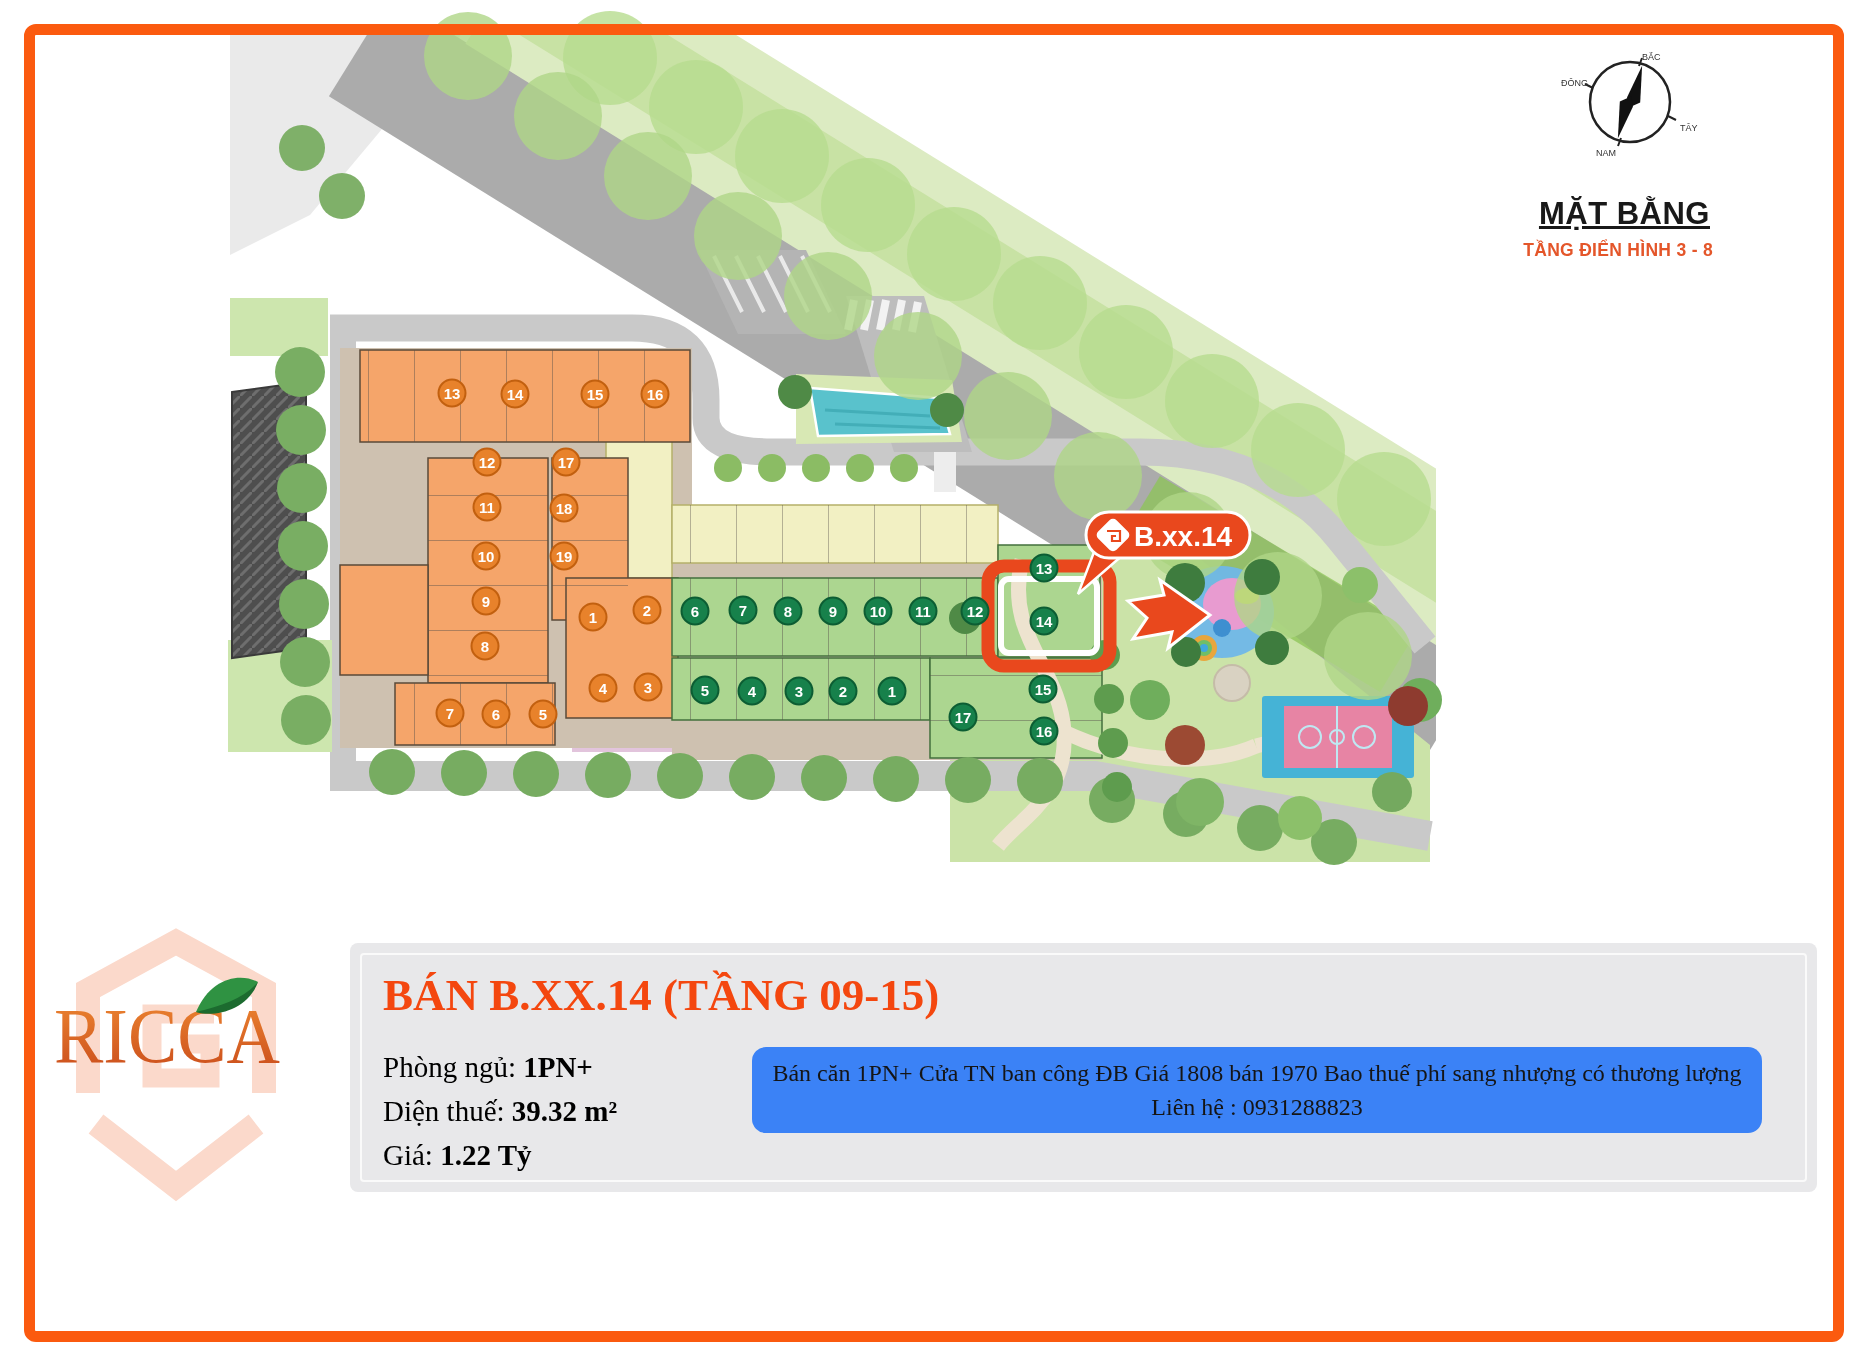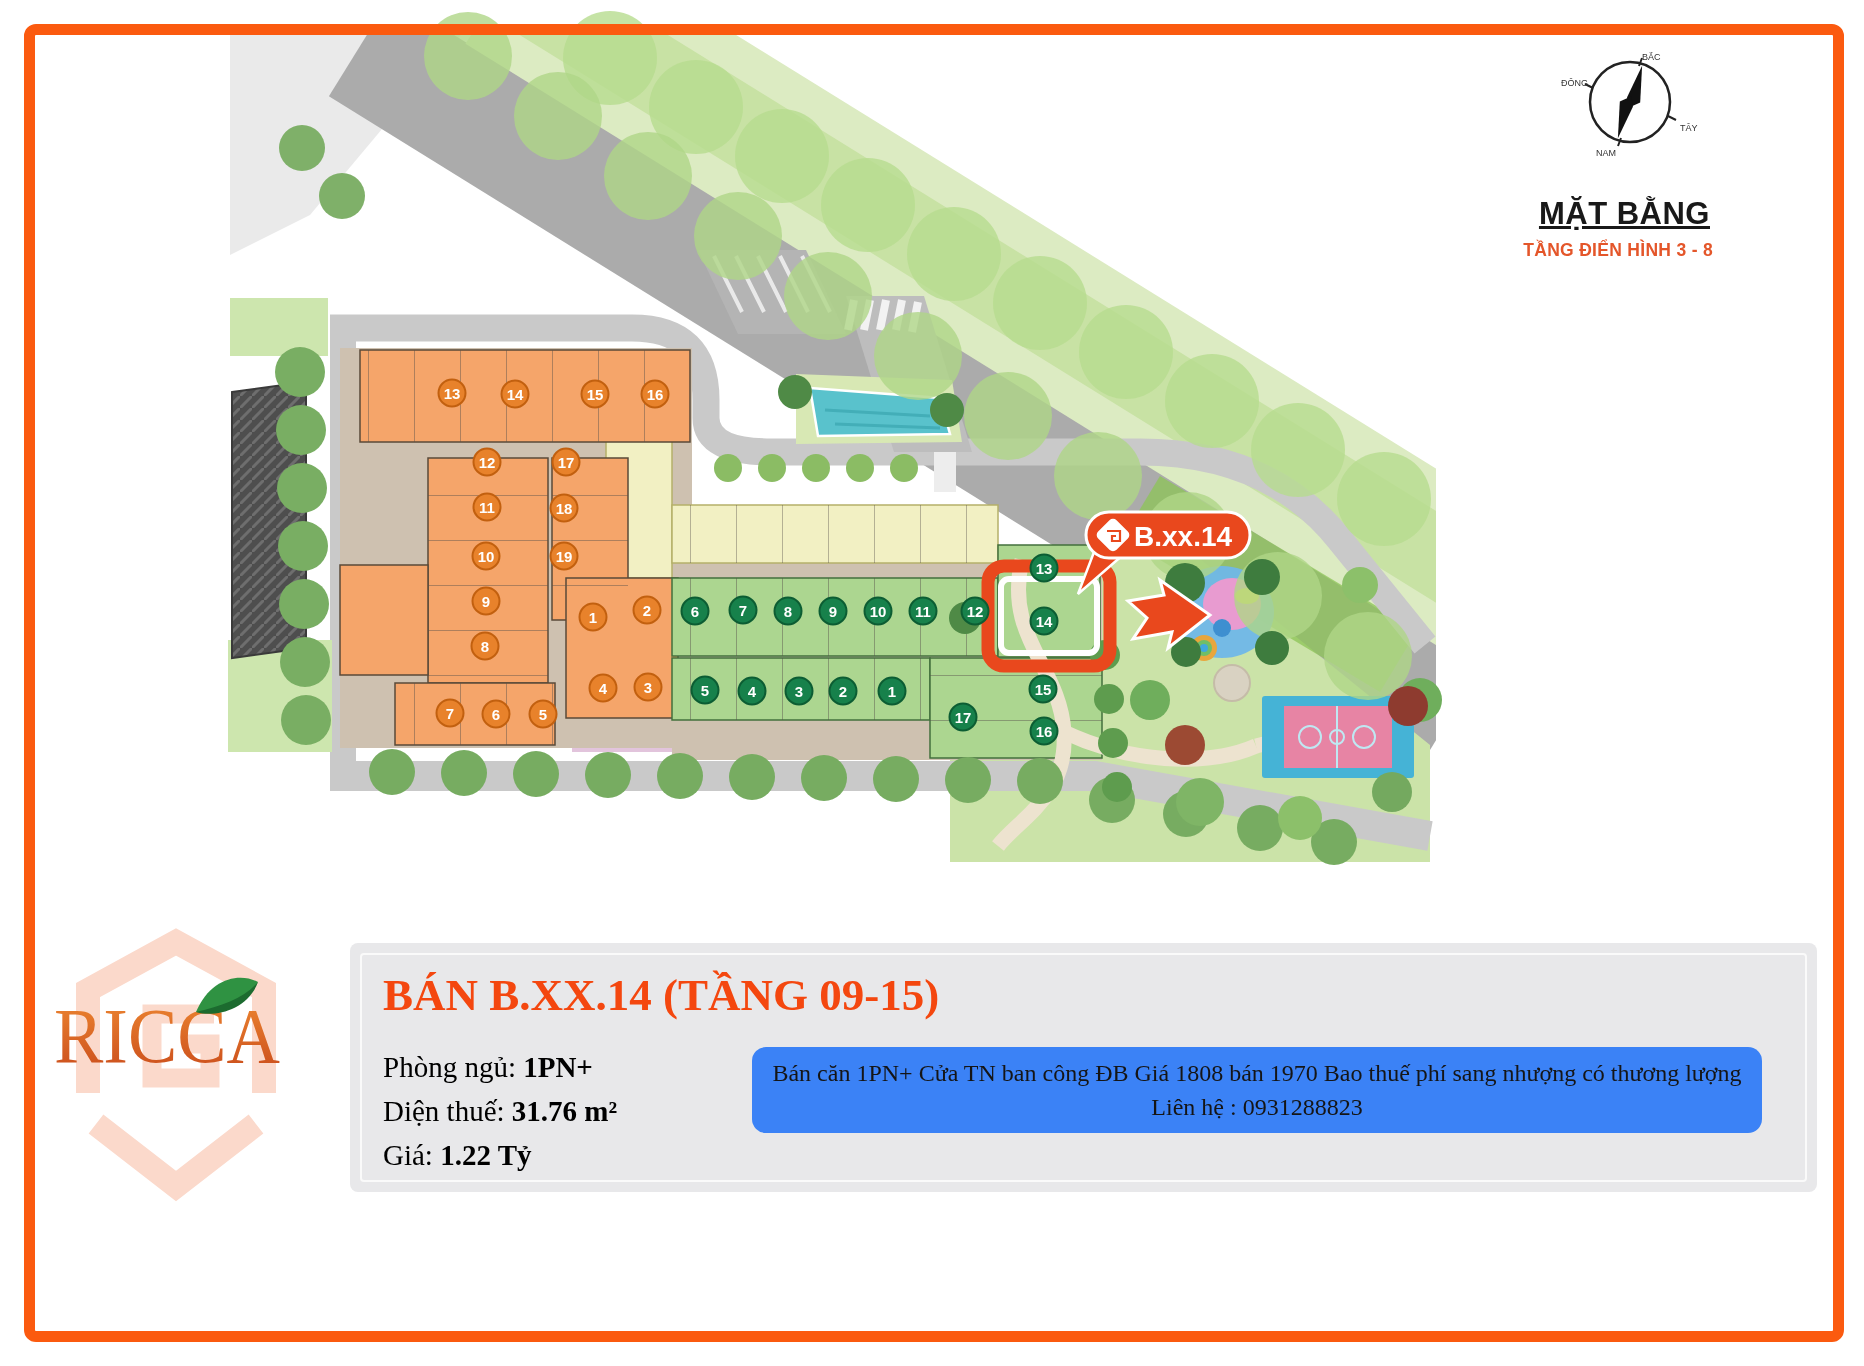--- a/index.html
+++ b/index.html
@@ -400,20 +400,20 @@
   </svg>
 
   <div class="plan-title">MẶT BẰNG</div>
   <div class="plan-subtitle">TẦNG ĐIỂN HÌNH 3 - 8</div>
 
   <div class="panel">
     <div class="panel-inner"></div>
     <h1 class="l-title">BÁN B.XX.14 (TẦNG 09-15)</h1>
     <div class="specs">
       <div><span>Phòng ngủ:</span>&nbsp;<b>1PN+</b></div>
-      <div><span>Diện thuế:</span>&nbsp;<b>31.76 m²</b></div>
+      <div><span>Diện thuế:</span>&nbsp;<b>39.32 m²</b></div>
       <div><span>Giá:</span>&nbsp;<b>1.22 Tỷ</b></div>
     </div>
     <div class="desc">Bán căn 1PN+ Cửa TN ban công ĐB Giá 1808 bán 1970 Bao thuế phí sang nhượng có thương lượng Liên hệ : 0931288823</div>
   </div>
 
   <div class="page-border"></div>
 </div>
 
 </body></html>

